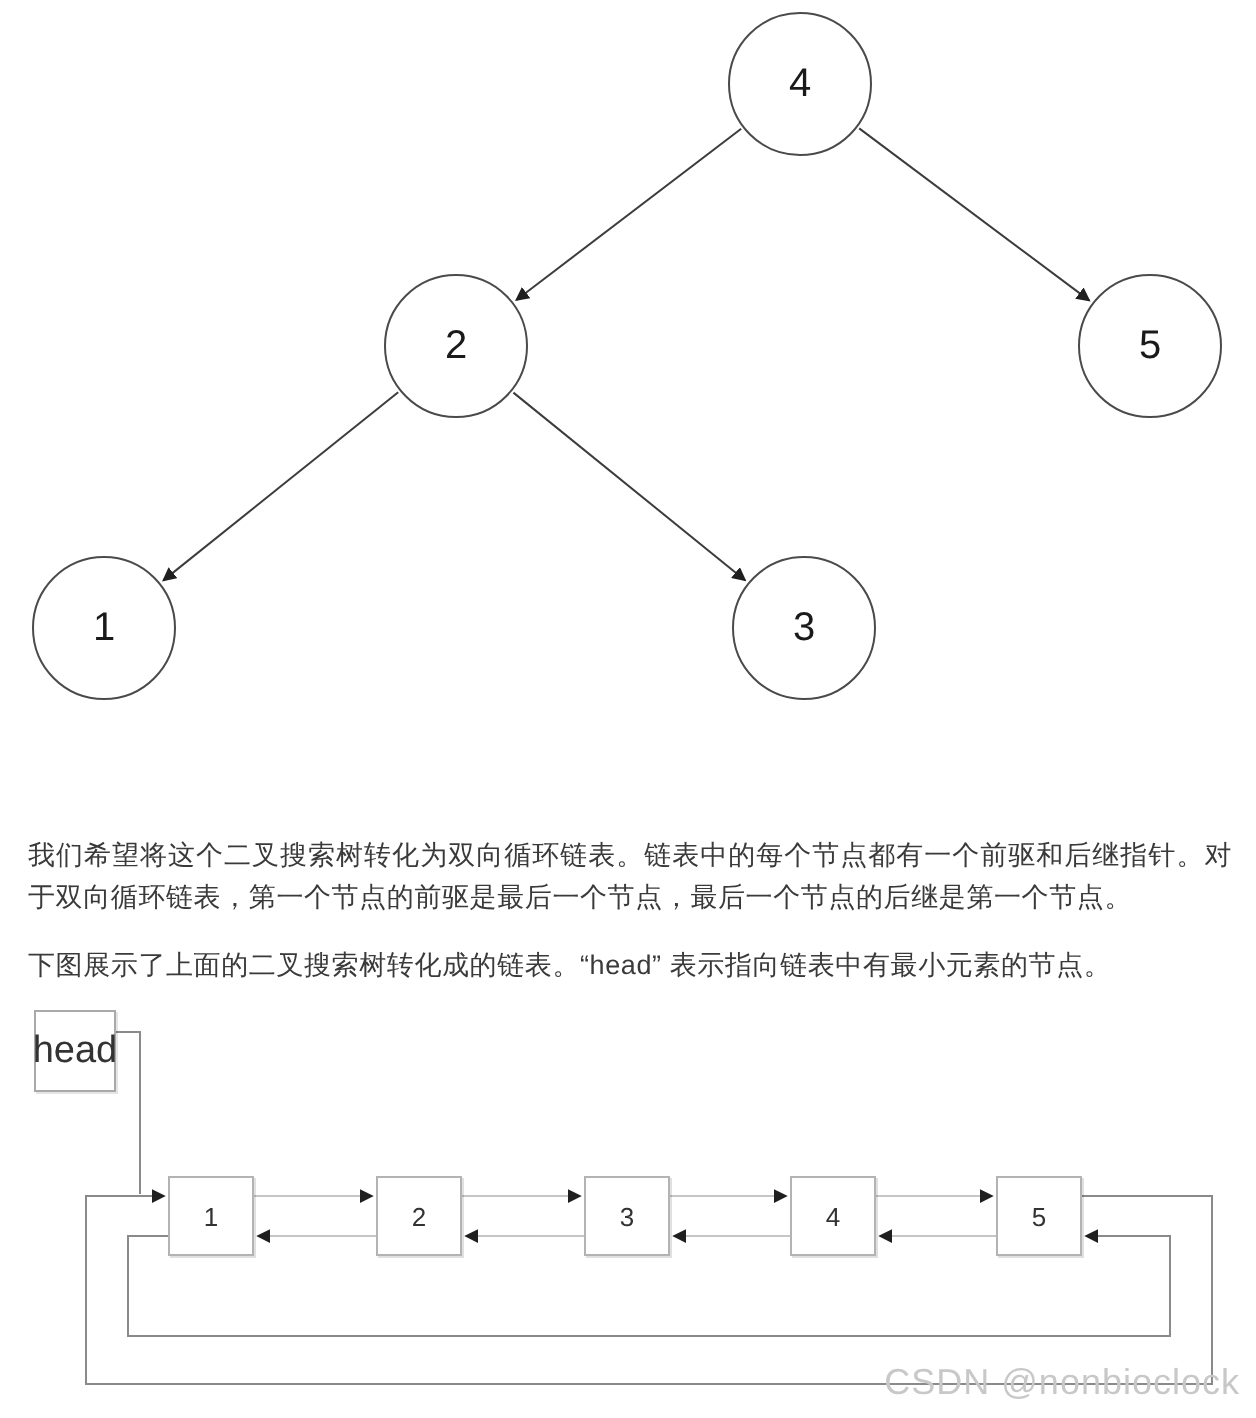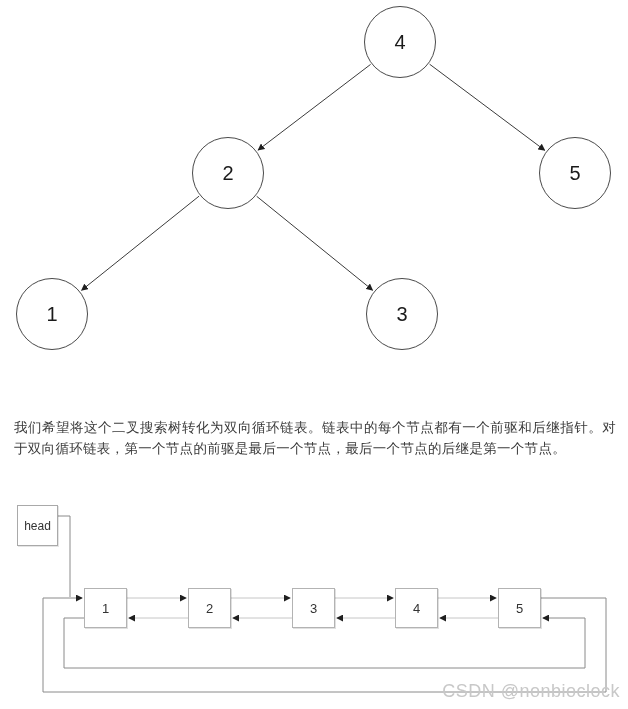--- a/index.html
+++ b/index.html
@@ -37,21 +37,21 @@
     display:flex;align-items:center;justify-content:center;
     font-size:13px;color:#333;
     box-sizing:border-box;
   }
   .headbox{
     position:absolute;
     border:1px solid #a9a9a9;
     box-shadow:1px 1px 0 rgba(0,0,0,.10);
     background:#fff;
     display:flex;align-items:center;justify-content:center;
-    font-size:12px;color:#333;
+    font-size:19px;color:#333;
     box-sizing:border-box;
   }
   .watermark{
     position:absolute;
     right:8px;top:681px;
     font-size:18px;color:#c8c8c8;
     letter-spacing:.5px;
     white-space:nowrap;
     text-align:center;
   }
@@ -86,20 +86,21 @@
 
   <div>
     <div class="tnode" style="left: 364px; top: 6px;">4</div>
     <div class="tnode" style="left: 192px; top: 137px;">2</div>
     <div class="tnode" style="left: 539px; top: 137px;">5</div>
     <div class="tnode" style="left: 16px; top: 278px;">1</div>
     <div class="tnode" style="left: 366px; top: 278px;">3</div>
   </div>
 
   <div class="para" style="top:389px">我们希望将这个二叉搜索树转化为双向循环链表。链表中的每个节点都有一个前驱和后继指针。对于双向循环链表，第一个节点的前驱是最后一个节点，最后一个节点的后继是第一个节点。</div>
+  <div class="para" style="top:444px">下图展示了上面的二叉搜索树转化成的链表。“head” 表示指向链表中有最小元素的节点。</div>
 
   <div>
     <div class="headbox" style="left: 17px; top: 505px; width: 41px; height: 41px;">head</div>
     <div class="lnode" style="left: 84px; top: 588px; width: 43px; height: 40px;">1</div>
     <div class="lnode" style="left: 188px; top: 588px; width: 43px; height: 40px;">2</div>
     <div class="lnode" style="left: 292px; top: 588px; width: 43px; height: 40px;">3</div>
     <div class="lnode" style="left: 395px; top: 588px; width: 43px; height: 40px;">4</div>
     <div class="lnode" style="left: 498px; top: 588px; width: 43px; height: 40px;">5</div>
   </div>
 

